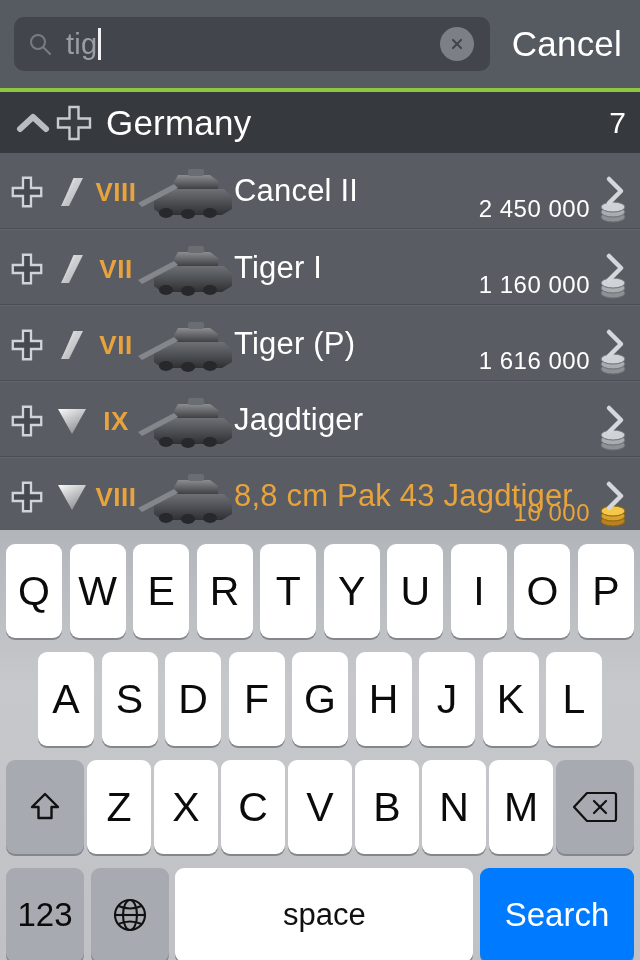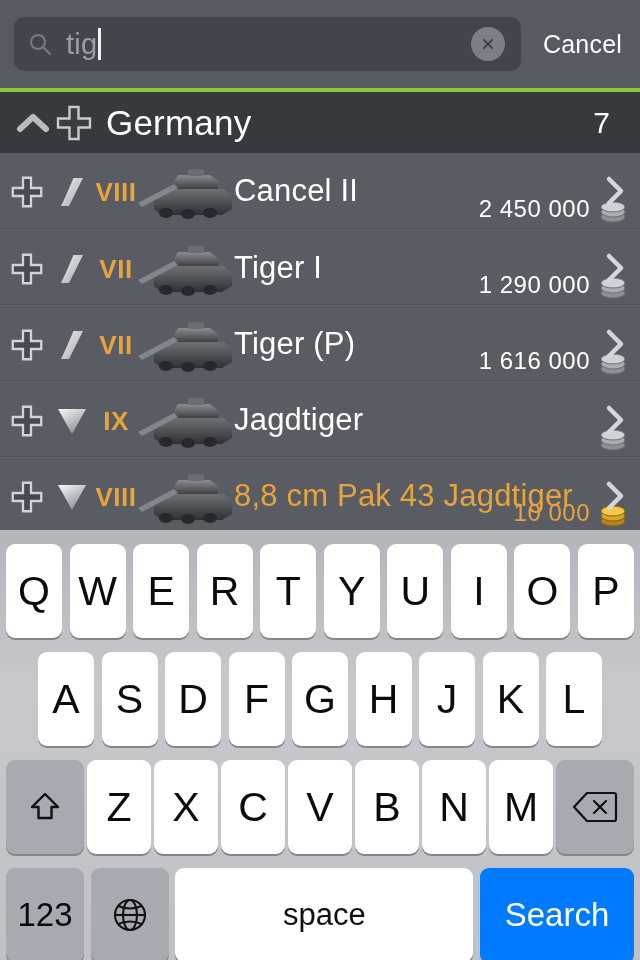--- a/index.html
+++ b/index.html
@@ -35,33 +35,33 @@
     background:#f2f2f4; margin-left:1px;
   }
   .clear-btn {
     width:34px; height:34px; flex:0 0 34px; margin-right:6px;
     border-radius:50%; background:#7c8086;
     display:flex; align-items:center; justify-content:center;
   }
   .clear-btn svg { display:block; }
   .cancel-btn {
     margin-left:18px; padding:0 4px;
-    font-size:25px; color:#ffffff; letter-spacing:.2px; white-space:nowrap;
+    font-size:35px; color:#ffffff; letter-spacing:.2px; white-space:nowrap;
   }
 
   .accentline {
     position:absolute; left:0; top:88px; width:640px; height:4px;
     background:#8dc63f;
   }
 
   
   .nation-header {
     position:absolute; left:0; top:92px; width:640px; height:61px;
     background:#36393d;
-    display:flex; align-items:center; padding:0 30px 0 14px;
+    display:flex; align-items:center; padding:0 14px 0 14px;
   }
   .collapse-chevron { width:38px; flex:0 0 38px; display:flex; align-items:center; justify-content:center; }
   .nation-flag { width:44px; flex:0 0 44px; display:flex; align-items:center; justify-content:center; }
   .nation-name {
     flex:1; margin-left:10px;
     font-size:35px; color:#ffffff; letter-spacing:.2px;
   }
   .nation-count { font-size:30px; color:#ffffff; }
 
   
@@ -267,21 +267,21 @@
             <path d="M18 48 L30 38 H88 L96 46 V58 L86 64 H26 L18 58 Z" fill="url(#tk2)"></path>
             <path d="M34 38 L42 24 H74 L82 30 V38 Z" fill="url(#tk1)"></path>
             <rect x="52" y="18" width="16" height="7" rx="2" fill="#6a6d71"></rect>
             <path d="M2 52 L38 33 L42 37 L6 56 Z" fill="#83868a"></path>
             <ellipse cx="30" cy="62" rx="7" ry="5" fill="#26282b"></ellipse>
             <ellipse cx="52" cy="63" rx="7" ry="5" fill="#26282b"></ellipse>
             <ellipse cx="74" cy="62" rx="7" ry="5" fill="#26282b"></ellipse>
           </svg>
         </span>
         <span class="row-name">Tiger I</span>
-        <span class="row-price">1 290 000</span>
+        <span class="row-price">1 160 000</span>
         <span class="row-coin"><svg width="30" height="26" viewBox="0 0 30 26">
             <ellipse cx="15" cy="19" rx="12" ry="5" fill="#8d9196" stroke="#6c7075" stroke-width="1"></ellipse>
             <ellipse cx="15" cy="14" rx="12" ry="5" fill="#a9acb1" stroke="#6c7075" stroke-width="1"></ellipse>
             <ellipse cx="15" cy="9" rx="12" ry="5" fill="#cfd2d6" stroke="#6c7075" stroke-width="1"></ellipse>
           </svg></span>
         <span class="row-arrow"><svg width="22" height="32" viewBox="0 0 22 32">
             <polyline points="5,4 17,16 5,28" fill="none" stroke="#d4d7db" stroke-width="4.5" stroke-linecap="round" stroke-linejoin="round"></polyline>
           </svg></span>
       </div>
       <div class="tank-row">

